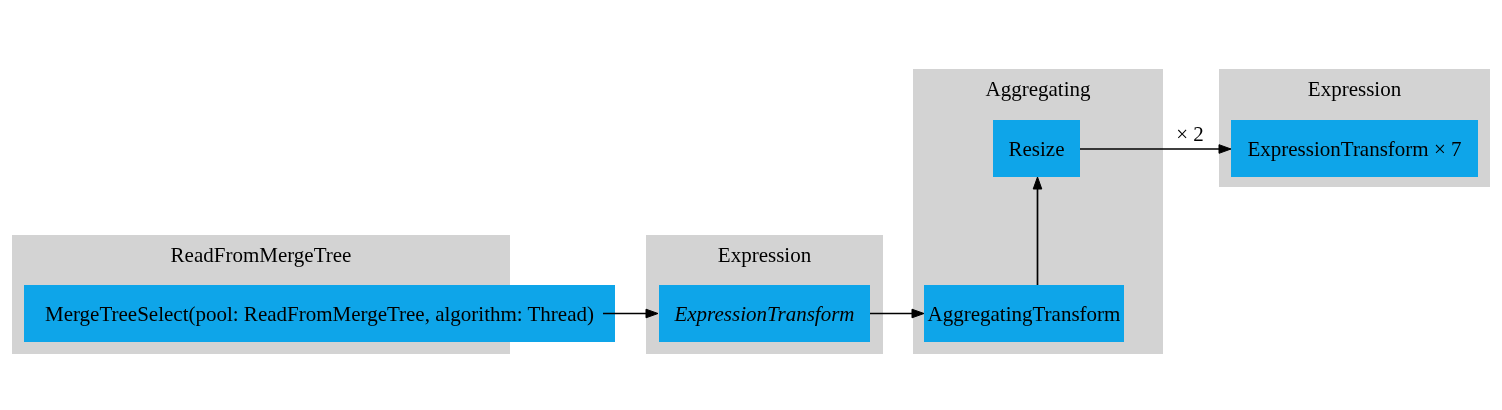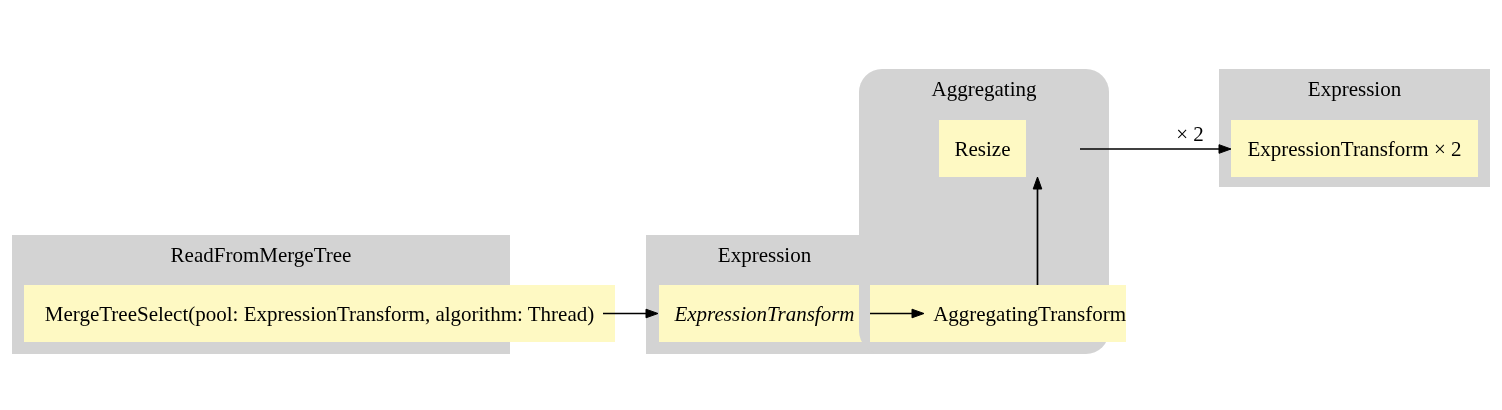--- a/index.html
+++ b/index.html
@@ -25,41 +25,41 @@
     top: 7px;
     left: 0;
     width: 100%;
     text-align: center;
     font-size: 21px;
     line-height: 26px;
     white-space: nowrap;
   }
   .node {
     position: absolute;
-    background: #fef9c3;
+    background: #0ea5e9;
     display: flex;
     align-items: center;
     justify-content: center;
   }
   .node-label {
     font-size: 21px;
     line-height: 26px;
     white-space: nowrap;
     text-align: center;
   }
   
   .c-read { left: 12px; top: 235px; width: 498px; height: 119px; }
   .c-read .n-mergetreeselect { left: 12px; top: 50px; width: 591px; height: 57px; }
   
   .c-expr1 { left: 646px; top: 235px; width: 237px; height: 119px; }
   .c-expr1 .n-expressiontransform { left: 13px; top: 50px; width: 211px; height: 57px; font-style: italic; }
   
-  .c-agg { left: 859px; top: 69px; width: 250px; height: 285px; border-radius: 23px; }
+  .c-agg { left: 913px; top: 69px; width: 250px; height: 285px; }
   .c-agg .n-resize { left: 80px; top: 51px; width: 87px; height: 57px; }
-  .c-agg .n-aggregatingtransform { left: 11px; top: 216px; width: 256px; height: 57px; justify-content: flex-end; }
+  .c-agg .n-aggregatingtransform { left: 11px; top: 216px; width: 200px; height: 57px; }
   
   .c-expr2 { left: 1219px; top: 69px; width: 271px; height: 118px; }
   .c-expr2 .n-expressiontransform2 { left: 12px; top: 51px; width: 247px; height: 57px; }
 
   .edges {
     position: absolute;
     left: 0;
     top: 0;
     width: 1502px;
     height: 410px;
@@ -86,21 +86,21 @@
   }
 </style>
 </head>
 <body>
 
 <div class="canvas">
 
   <div class="cluster c-read">
     <div class="cluster-title">ReadFromMergeTree</div>
     <div class="node n-mergetreeselect">
-      <span class="node-label">MergeTreeSelect(pool: ExpressionTransform, algorithm: Thread)</span>
+      <span class="node-label">MergeTreeSelect(pool: ReadFromMergeTree, algorithm: Thread)</span>
     </div>
   </div>
 
   <div class="cluster c-expr1">
     <div class="cluster-title">Expression</div>
     <div class="node n-expressiontransform">
       <span class="node-label">ExpressionTransform</span>
     </div>
   </div>
 
@@ -110,21 +110,21 @@
       <span class="node-label">Resize</span>
     </div>
     <div class="node n-aggregatingtransform">
       <span class="node-label">AggregatingTransform</span>
     </div>
   </div>
 
   <div class="cluster c-expr2">
     <div class="cluster-title">Expression</div>
     <div class="node n-expressiontransform2">
-      <span class="node-label">ExpressionTransform × 2</span>
+      <span class="node-label">ExpressionTransform × 7</span>
     </div>
   </div>
 
   <svg class="edges" viewBox="0 0 1502 410">
     <g>
       <line x1="603" y1="313.5" x2="647" y2="313.5"></line>
       <polygon points="658,313.5 646,309.2 646,317.8"></polygon>
     </g>
     <g>
       <line x1="870" y1="313.5" x2="913" y2="313.5"></line>

